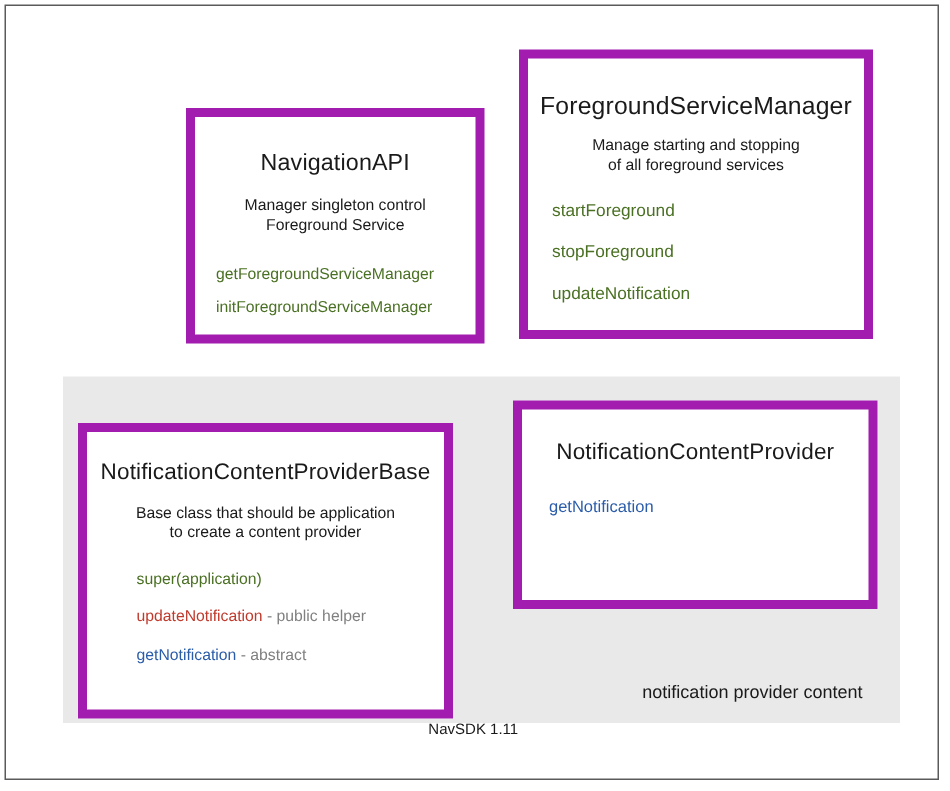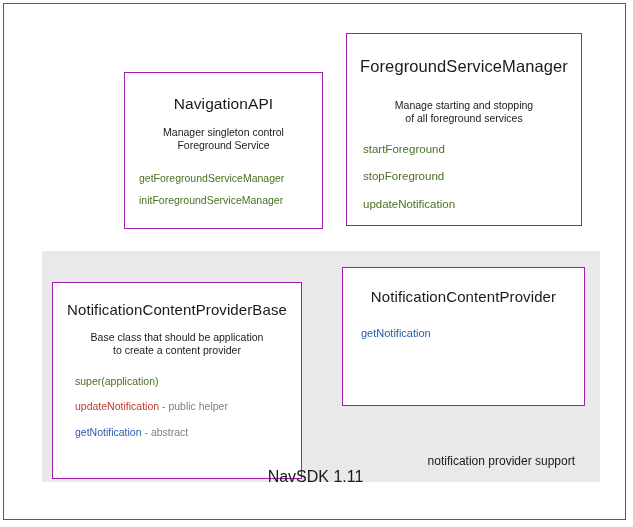--- a/index.html
+++ b/index.html
@@ -24,21 +24,21 @@
     box-sizing: border-box;
     border: 1px solid #5a5a5a;
     background: #ffffff;
   }
 
   
   .class-box {
     position: absolute;
     box-sizing: border-box;
     background: #ffffff;
-    border: 1px solid #a21caf;
+    border: 6px solid #a21caf;
   }
   .class-title {
     text-align: center;
     color: #1a1a1a;
     font-weight: normal;
     letter-spacing: 0.1px;
   }
   .class-desc {
     text-align: center;
     color: #1a1a1a;
@@ -88,21 +88,21 @@
     left: 342px;
     top: 29px;
     width: 236px;
     height: 193px;
   }
   #box-foreground-service-manager .class-title {
     margin-top: 23px;
     font-size: 16.5px;
   }
   #box-foreground-service-manager .class-desc {
-    margin-top: 23px;
+    margin-top: 10px;
     font-size: 10.5px;
   }
   #box-foreground-service-manager .method-list {
     margin-top: 18px;
     padding-left: 16px;
   }
   #box-foreground-service-manager .method-item {
     font-size: 11.5px;
     margin-bottom: 16px;
   }
@@ -136,20 +136,21 @@
     margin-top: 18px;
     font-size: 15px;
   }
   #box-notification-content-provider-base .class-desc {
     margin-top: 13px;
     font-size: 10.5px;
   }
   #box-notification-content-provider-base .method-list {
     margin-top: 18px;
     padding-left: 22px;
+    margin-left: 11px;
   }
   #box-notification-content-provider-base .method-item {
     font-size: 10.5px;
     margin-bottom: 15px;
   }
 
   
   #box-notification-content-provider {
     left: 338px;
     top: 263px;
@@ -169,24 +170,24 @@
     padding-left: 18px;
   }
   #box-notification-content-provider .method-item {
     font-size: 11px;
   }
 
   
   #slide-footer {
     position: absolute;
     left: 0;
-    top: 464px;
+    top: 477px;
     width: 623px;
     text-align: center;
-    font-size: 16px;
+    font-size: 10px;
     color: #1a1a1a;
   }
 </style>
 </head>
 <body>
 
 <div id="slide-frame">
 
   <div class="class-box" id="box-navigation-api">
     <div class="class-title">NavigationAPI</div>
@@ -217,21 +218,21 @@
       <li class="method-item">
         <span class="m-green">stopForeground</span>
       </li>
       <li class="method-item">
         <span class="m-green">updateNotification</span>
       </li>
     </ul>
   </div>
 
   <div id="notification-support-panel">
-    <div id="notification-support-caption">notification provider support</div>
+    <div id="notification-support-caption">notification provider content</div>
   </div>
 
   <div class="class-box" id="box-notification-content-provider-base">
     <div class="class-title">NotificationContentProviderBase</div>
     <div class="class-desc">
       <div>Base class that should be application</div>
       <div>to create a content provider</div>
     </div>
     <ul class="method-list">
       <li class="method-item">

